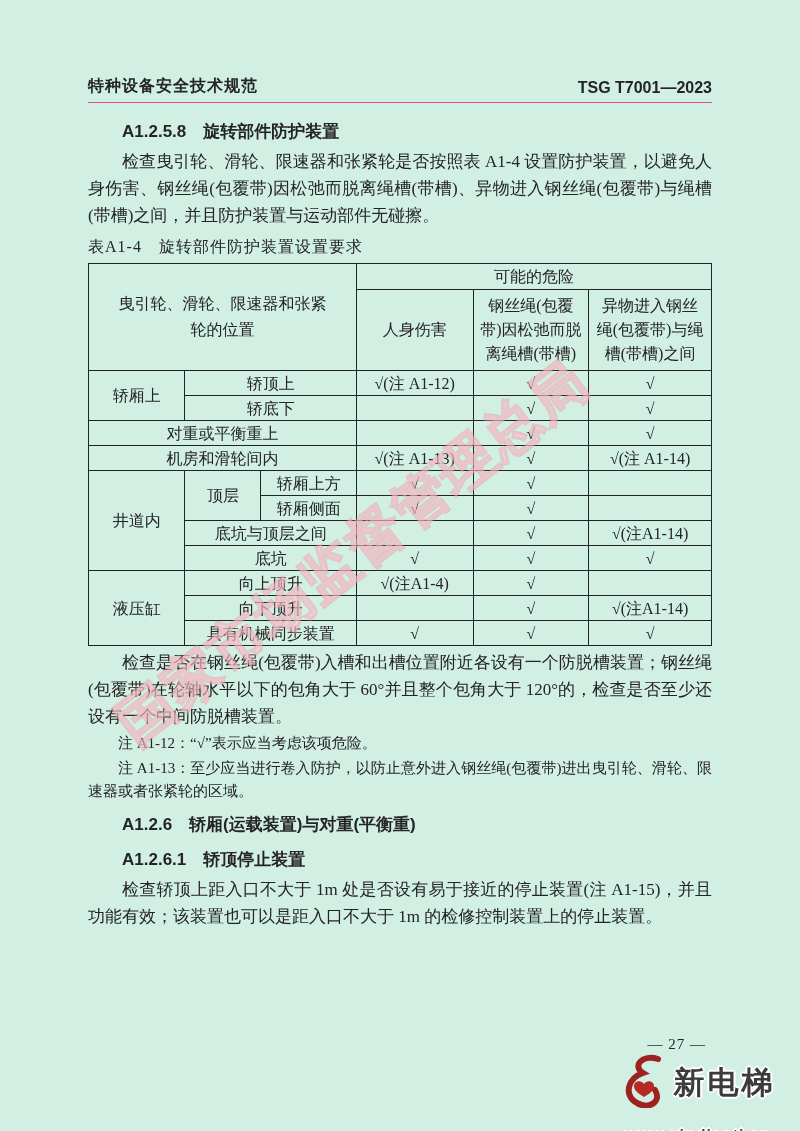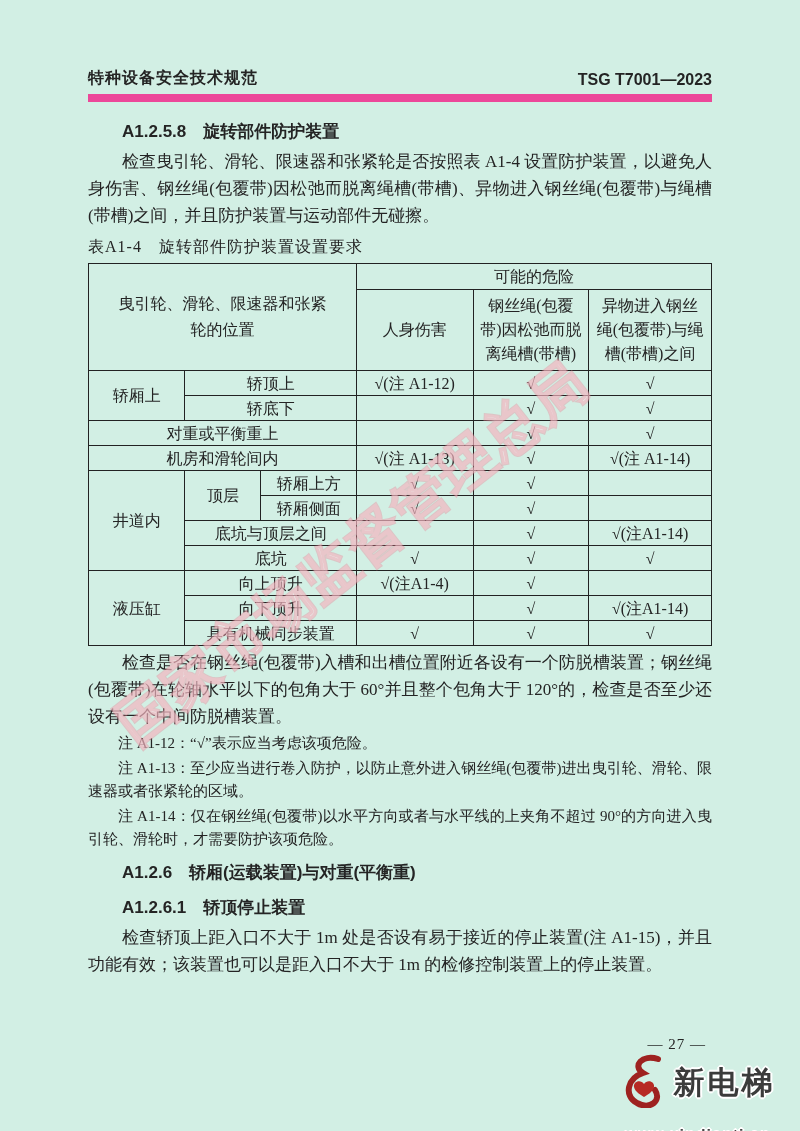--- a/index.html
+++ b/index.html
@@ -8,23 +8,23 @@
     background:#d2efe4;
     font-family:"Liberation Serif","DejaVu Serif",serif;
     color:#242424;
     position:relative;
     overflow:hidden;
   }
   .page { position:absolute; inset:0; }
 
   
   .doc-header {
-    position:absolute; top:68px; left:88px; right:88px;
+    position:absolute; top:76px; left:88px; right:88px;
     display:flex; justify-content:space-between; align-items:flex-end;
-    border-bottom:8px solid #ec4899; padding-bottom:5px;
+    border-bottom:1px solid #ec4899; padding-bottom:5px;
     font-family:"Liberation Sans","DejaVu Sans",sans-serif;
   }
   .doc-header .hl { font-size:16px; font-weight:700; letter-spacing:1px; }
   .doc-header .hr { font-size:16px; font-weight:700; }
 
   
   .content { position:absolute; top:110px; left:88px; width:624px; }
 
   .sec-heading {
     font-family:"Liberation Sans","DejaVu Sans",sans-serif;
@@ -200,21 +200,20 @@
           <td>√</td>
           <td>√</td>
           <td>√</td>
         </tr>
       </tbody>
     </table>
 
     <p class="body">检查是否在钢丝绳(包覆带)入槽和出槽位置附近各设有一个防脱槽装置；钢丝绳(包覆带)在轮轴水平以下的包角大于 60°并且整个包角大于 120°的，检查是否至少还设有一个中间防脱槽装置。</p>
     <p class="note">注 A1-12：“√”表示应当考虑该项危险。</p>
     <p class="note">注 A1-13：至少应当进行卷入防护，以防止意外进入钢丝绳(包覆带)进出曳引轮、滑轮、限速器或者张紧轮的区域。</p>
-    <p class="note">注 A1-14：仅在钢丝绳(包覆带)以水平方向或者与水平线的上夹角不超过 90°的方向进入曳引轮、滑轮时，才需要防护该项危险。</p>
 
     <div class="sec-heading">A1.2.6　轿厢(运载装置)与对重(平衡重)</div>
     <div class="sec-heading">A1.2.6.1　轿顶停止装置</div>
     <p class="body">检查轿顶上距入口不大于 1m 处是否设有易于接近的停止装置(注 A1-15)，并且功能有效；该装置也可以是距入口不大于 1m 的检修控制装置上的停止装置。</p>
   </div>
 
   <div class="watermark">国家市场监督管理总局</div>
 
   <div class="page-number">— 27 —</div>
 

